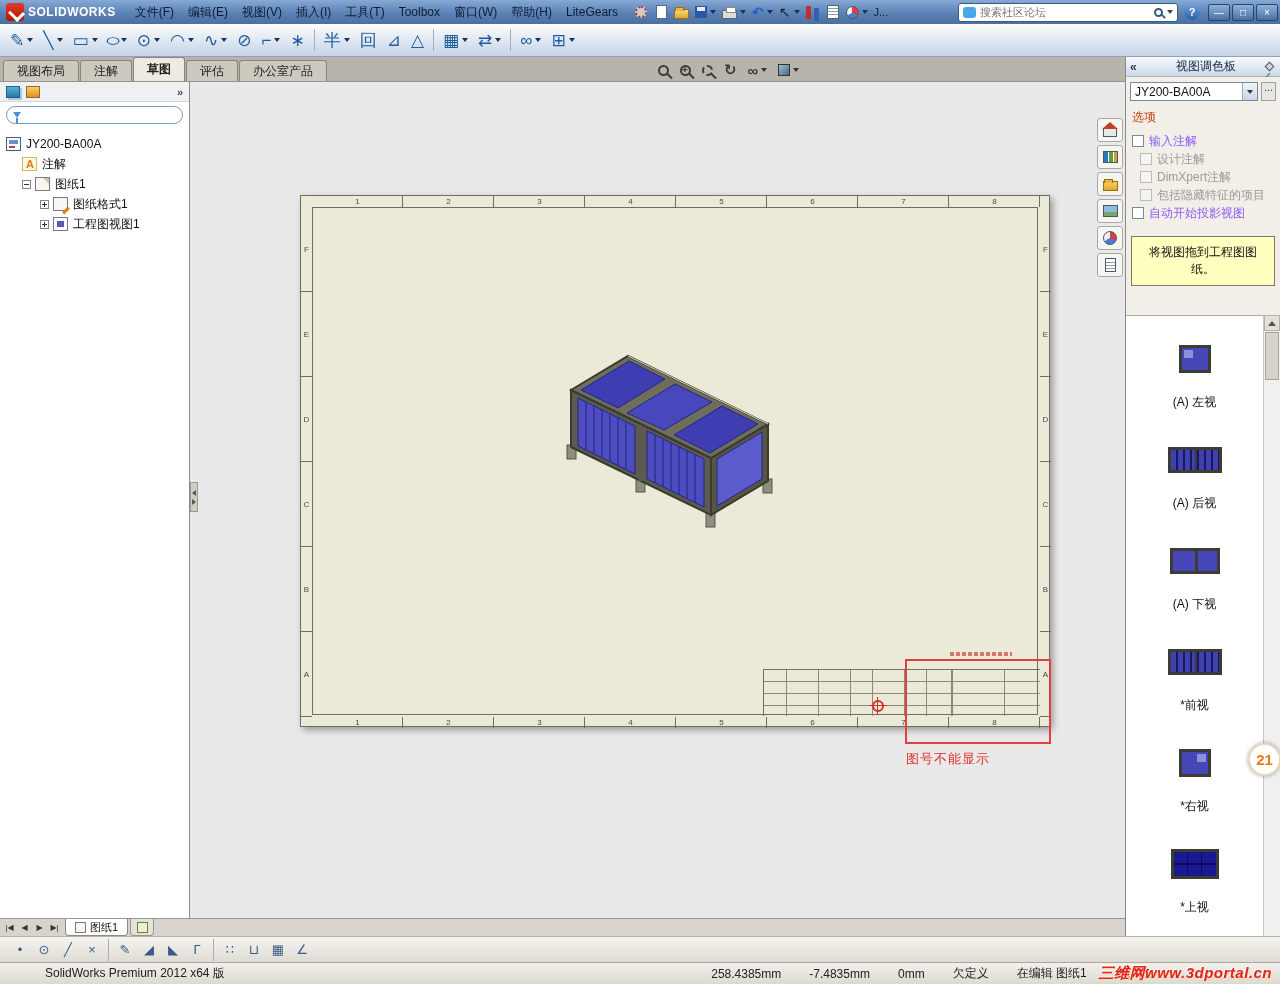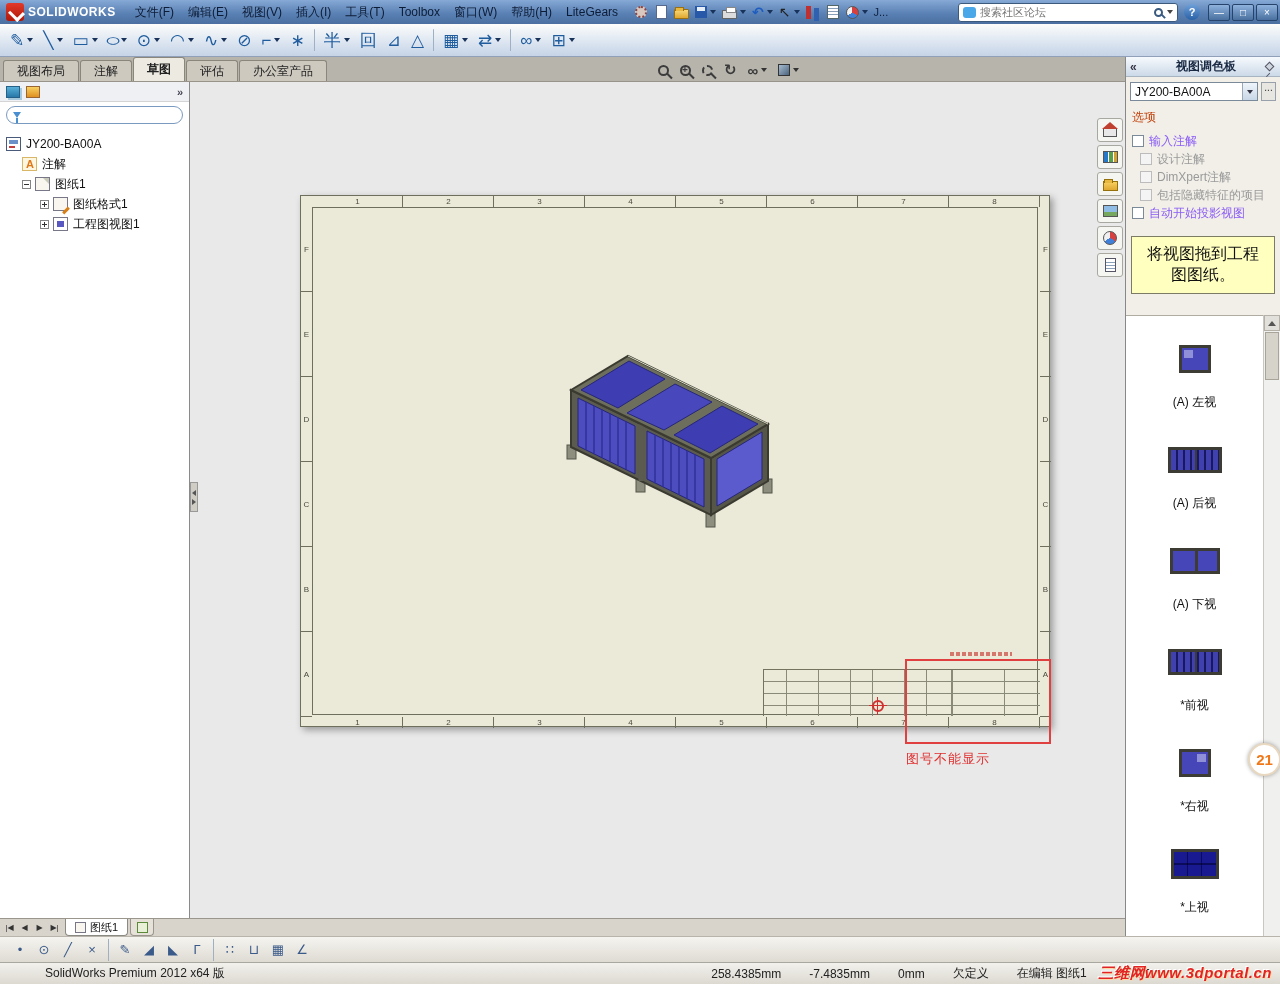--- a/index.html
+++ b/index.html
@@ -161,41 +161,41 @@
   .ic-palette .sic { width:15px; height:12px; border:1px solid #555; background:linear-gradient(#8fbce4 55%,#77a860 55%); }
   .ic-ballbig .sic { width:14px; height:14px; }
   .ic-doc .sic { width:11px; height:14px; border:1px solid #556; background:
     linear-gradient(#fff 3px,#8aa0b8 3px 4px,#fff 4px 6px,#8aa0b8 6px 7px,#fff 7px 9px,#8aa0b8 9px 10px,#fff 10px); }
 
   
   #taskpane { position:absolute; left:1125px; top:57px; width:155px; height:905px; background:#f1efe8; border-left:1px solid #888; }
   #tp-header { height:20px; background:linear-gradient(#f6fafd,#ccd9e8); border-bottom:1px solid #a8b4c0;
     display:flex; align-items:center; padding:0 4px; }
   #tp-collapse { width:16px; color:#334; font-weight:bold; font-size:12px; }
-  #tp-title { flex:1; text-align:center; font-weight:bold; color:#1a2a44; font-size:12px; }
+  #tp-title { flex:1; text-align:center; font-weight:normal; color:#1a2a44; font-size:12px; }
   .pin { width:7px; height:7px; border:1px solid #556; background:#cfd6dd; transform:rotate(45deg); position:relative; margin-right:3px; }
   .pin::after { content:''; position:absolute; left:7px; top:7px; width:1px; height:5px; background:#556; }
   #tp-combo-row { display:flex; align-items:center; margin:5px 4px 3px 4px; }
   #tp-combo { flex:1; height:19px; background:#fff; border:1px solid #7a8a9a; display:flex; align-items:center; }
   #tp-combo-val { flex:1; padding-left:4px; font-size:12px; color:#111; white-space:nowrap; overflow:hidden; }
   #tp-combo-btn { width:15px; height:100%; background:linear-gradient(#f0f5fb,#c8d6e6); border-left:1px solid #9aa8b6;
     display:flex; align-items:center; justify-content:center; }
   #tp-combo-btn::after { content:''; border-left:3px solid transparent; border-right:3px solid transparent; border-top:4px solid #334; }
   #tp-more { width:15px; height:19px; margin-left:3px; background:#e8e6e0; border:1px solid #98a0ac; font-size:10px;
     line-height:10px; text-align:center; color:#333; }
   #tp-options { margin:8px 6px 0 6px; }
   #tp-options-title { color:#c2410c; margin-bottom:6px; }
   .opt { display:flex; align-items:center; gap:5px; height:18px; }
   .opt .cb { width:12px; height:12px; background:#fff; border:1px solid #7a8a98; flex:none; }
   .opt.disabled { padding-left:8px; }
   .opt.disabled .cb { border-color:#bcbcbc; background:#f4f4f4; }
   .opt.disabled .olabel { color:#9a9a9a; }
   .olabel { font-size:12px; color:#8b5cf6; white-space:nowrap; }
   #tp-hint { margin:14px 5px 0 5px; background:#ffffc0; border:1px solid #7c7c66; padding:7px 13px; text-align:center;
-    font-size:16px; color:#111; }
+    font-size:12px; color:#111; }
   #tp-views { position:absolute; left:0; top:258px; right:17px; bottom:0; background:#fff; border-top:1px solid #b0aca2;
     padding-top:14px; overflow:hidden; }
   .vitem { height:101px; display:flex; flex-direction:column; align-items:center; }
   .vthumb { height:58px; display:flex; align-items:center; justify-content:center; }
   .vpanel { position:relative; }
   .vlabel { margin-top:6px; font-size:12px; color:#111; }
   .ic-backv .vpanel, .ic-frontv .vpanel { width:54px; height:26px; border:3px solid #3c3c34;
     background:repeating-linear-gradient(90deg,#4040ae 0 5px,#181860 5px 7px); }
   .ic-backv .vpanel::before, .ic-frontv .vpanel::before { content:''; position:absolute; left:50%; top:0; bottom:0; width:2px; background:#3c3c34; }
   .ic-leftv .vpanel, .ic-rightv .vpanel { width:32px; height:28px; border:3px solid #3c3c34; background:#4646b8; }

